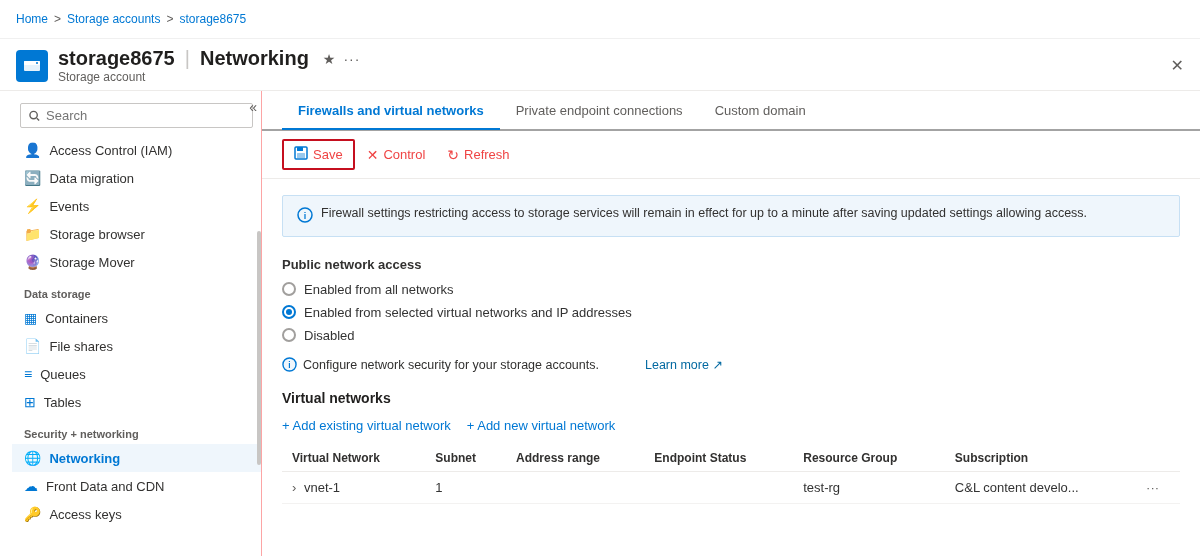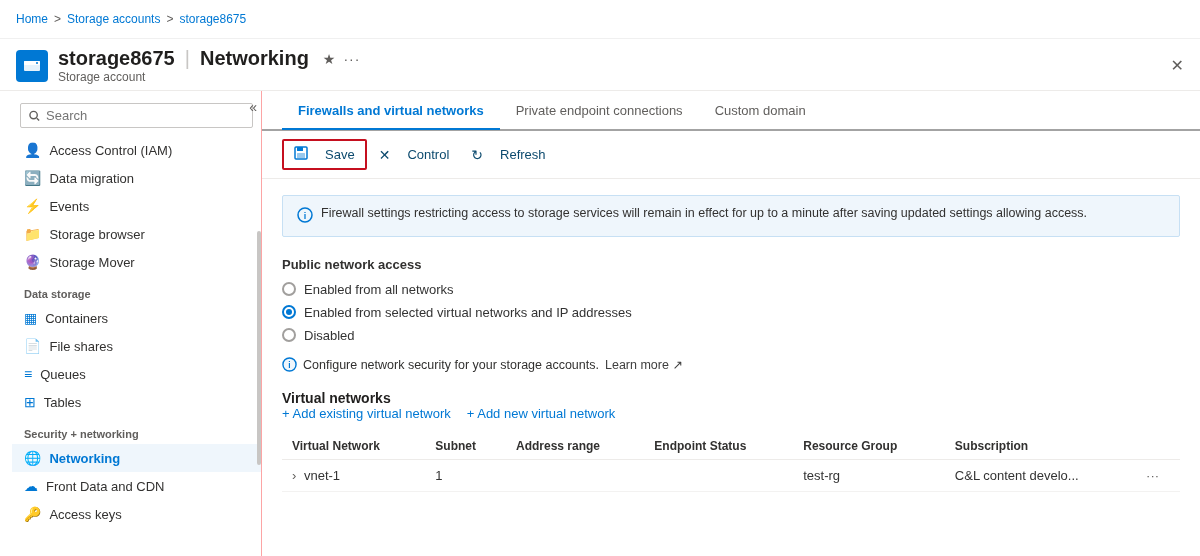--- a/index.html
+++ b/index.html
@@ -118,23 +118,23 @@
 
     
     .toolbar {
       display: flex; align-items: center;
       padding: 8px 20px;
       gap: 2px;
       border-bottom: 1px solid #edebe9;
     }
     .toolbar-btn {
       display: flex; align-items: center;
-      padding: 5px 10px; gap: 17px;
+      padding: 5px 10px; gap: 5px;
       font-size: 13px; cursor: pointer;
-      color: #0c4a6e;
+      color: #ef4444;
       border: none; background: transparent;
       border-radius: 2px;
     }
     .toolbar-btn.save-btn {
       border: 2px solid #c50f1f;
       border-radius: 2px;
     }
     .toolbar-icon { font-size: 14px; }
 
     
@@ -169,24 +169,24 @@
       content: '';
       width: 6px; height: 6px;
       border-radius: 50%;
       background: #0078d4;
     }
 
     .config-note {
       display: flex; align-items: center; gap: 6px;
       font-size: 12.5px; color: #323130; margin-bottom: 18px;
     }
-    .config-note a { color: #404040; text-decoration: none; }
-
-    
-    .section-title { font-size: 14px; font-weight: 700; margin-bottom: 0; color: #201f1e; }
+    .config-note a { color: #0369a1; text-decoration: none; margin-left: 40px; }
+
+    
+    .section-title { font-size: 14px; font-weight: 700; margin-bottom: 12px; color: #201f1e; }
     .vnet-actions { display: flex; gap: 16px; margin-bottom: 12px; }
     .vnet-action-btn {
       display: flex; align-items: center; gap: 4px;
       font-size: 13px; color: #0078d4; cursor: pointer;
       background: none; border: none;
     }
 
     
     .table { width: 100%; border-collapse: collapse; }
     .table th {

